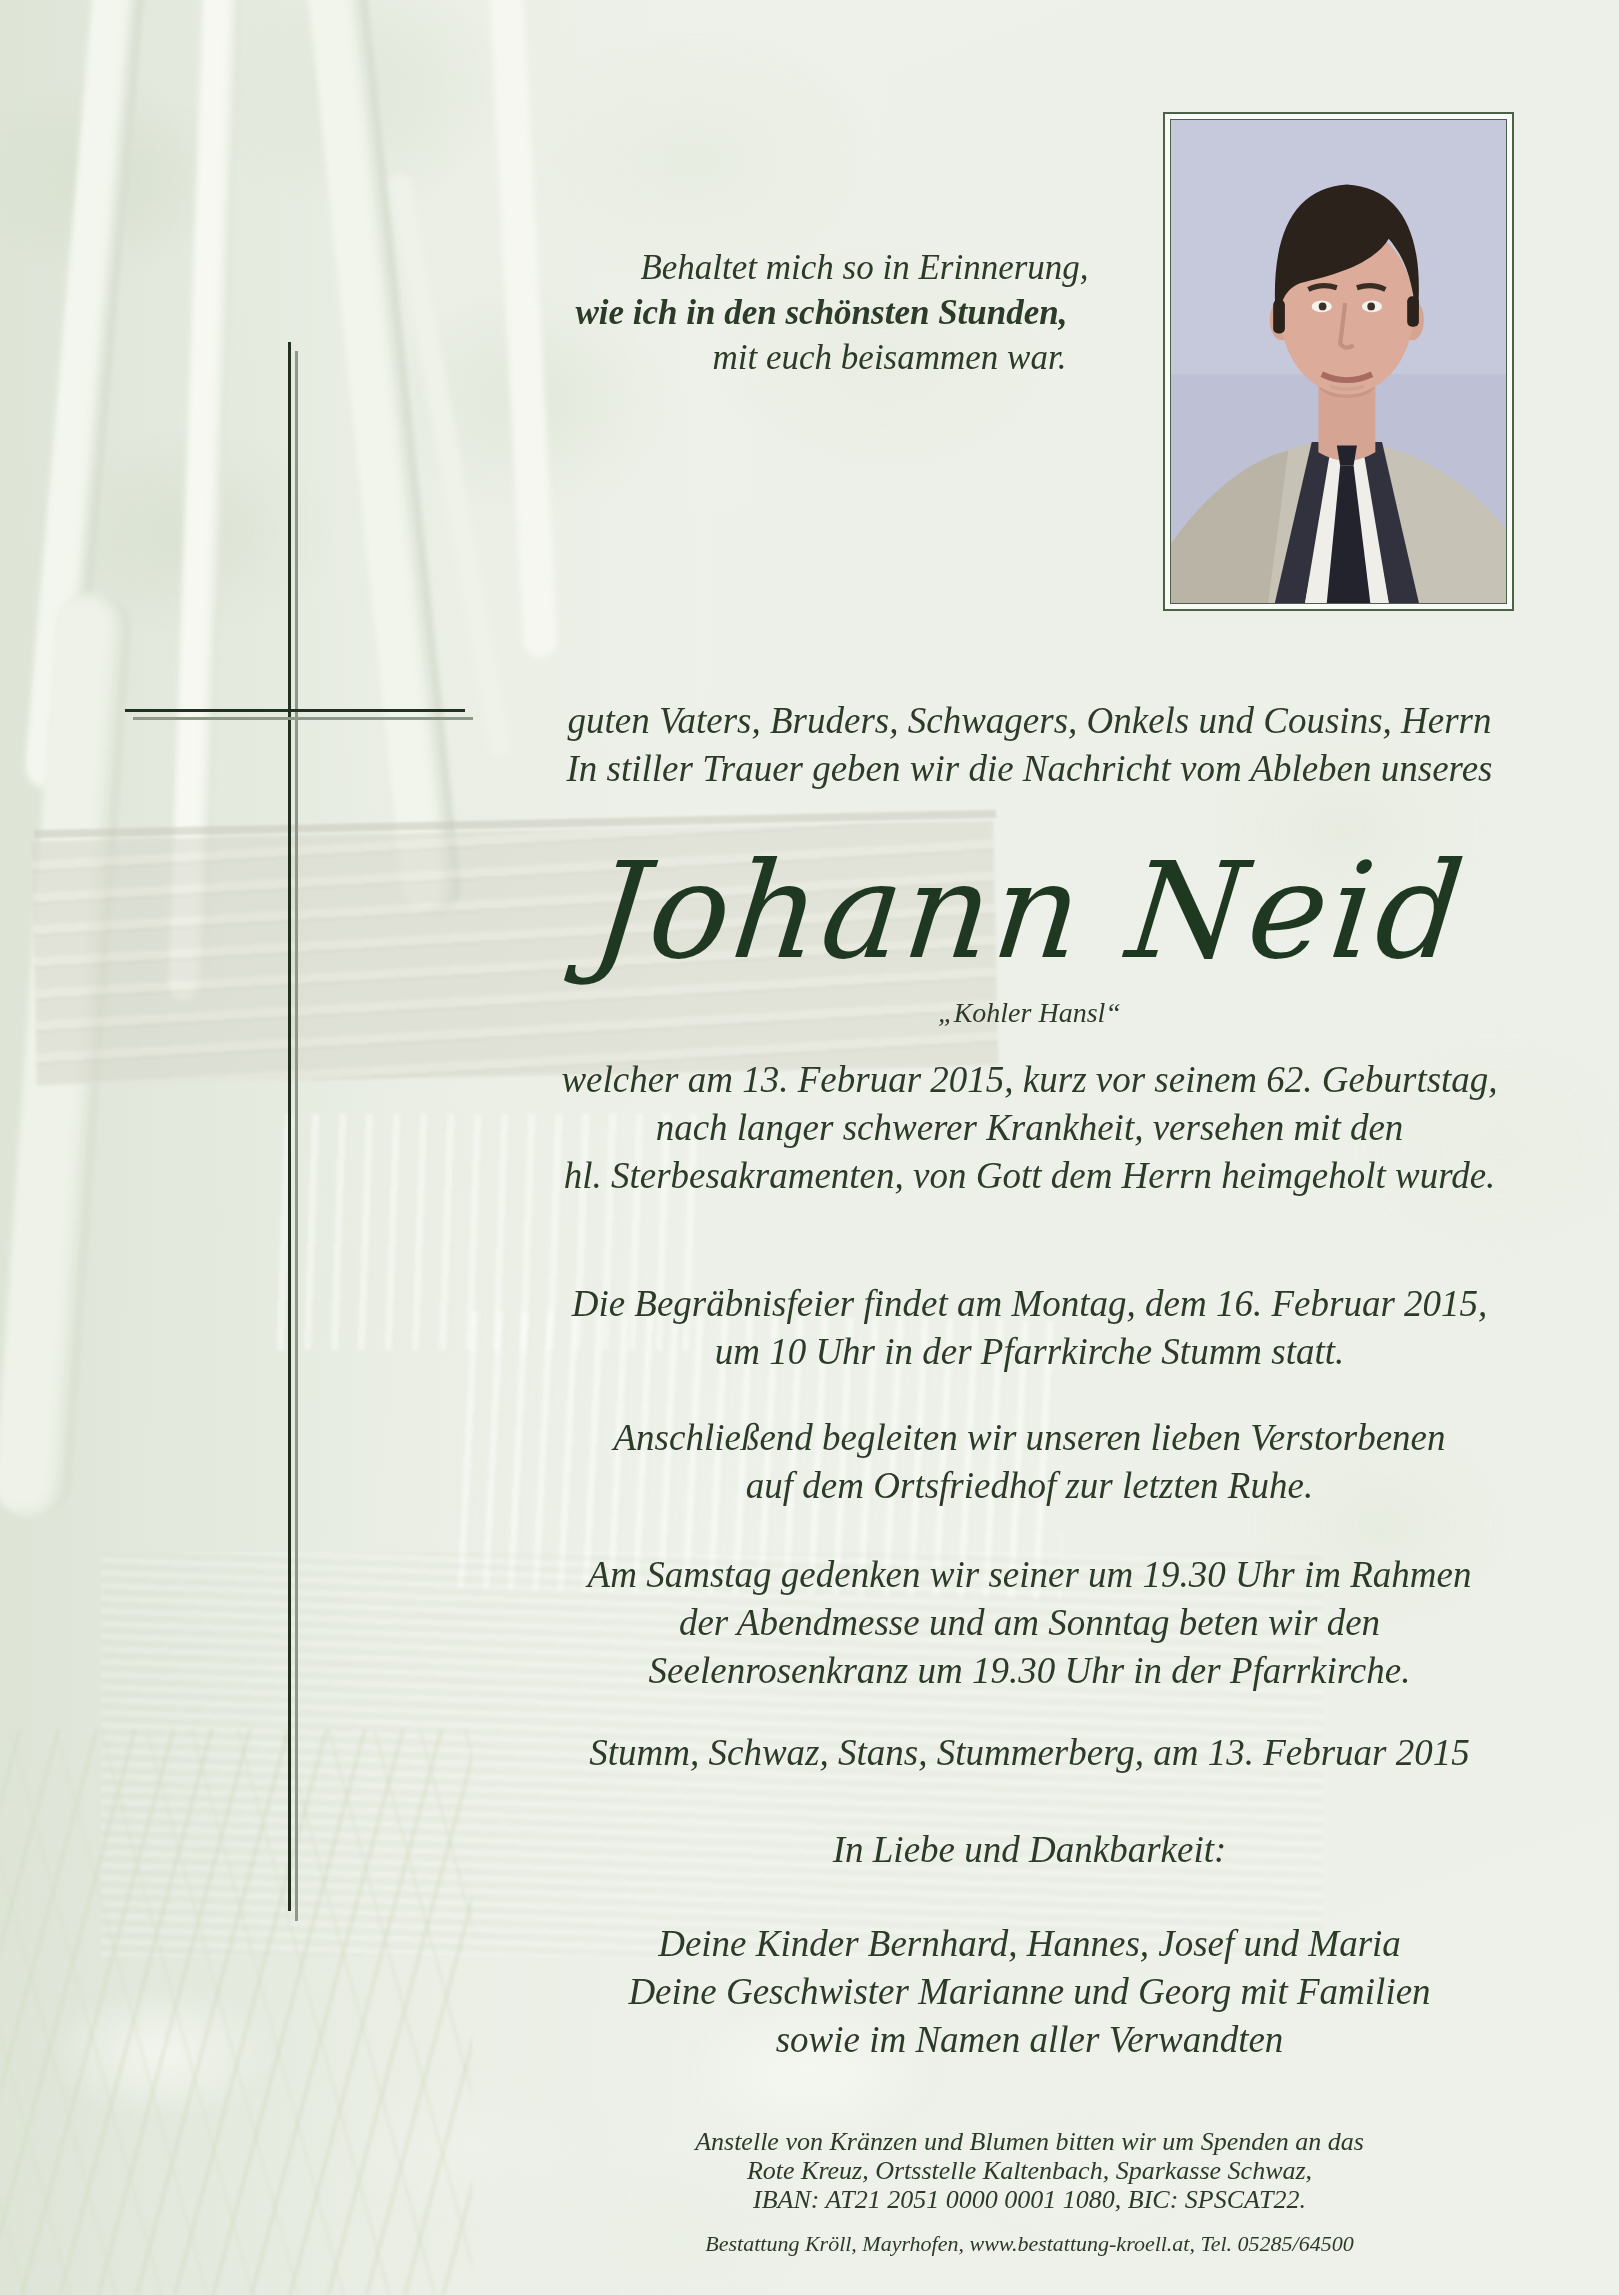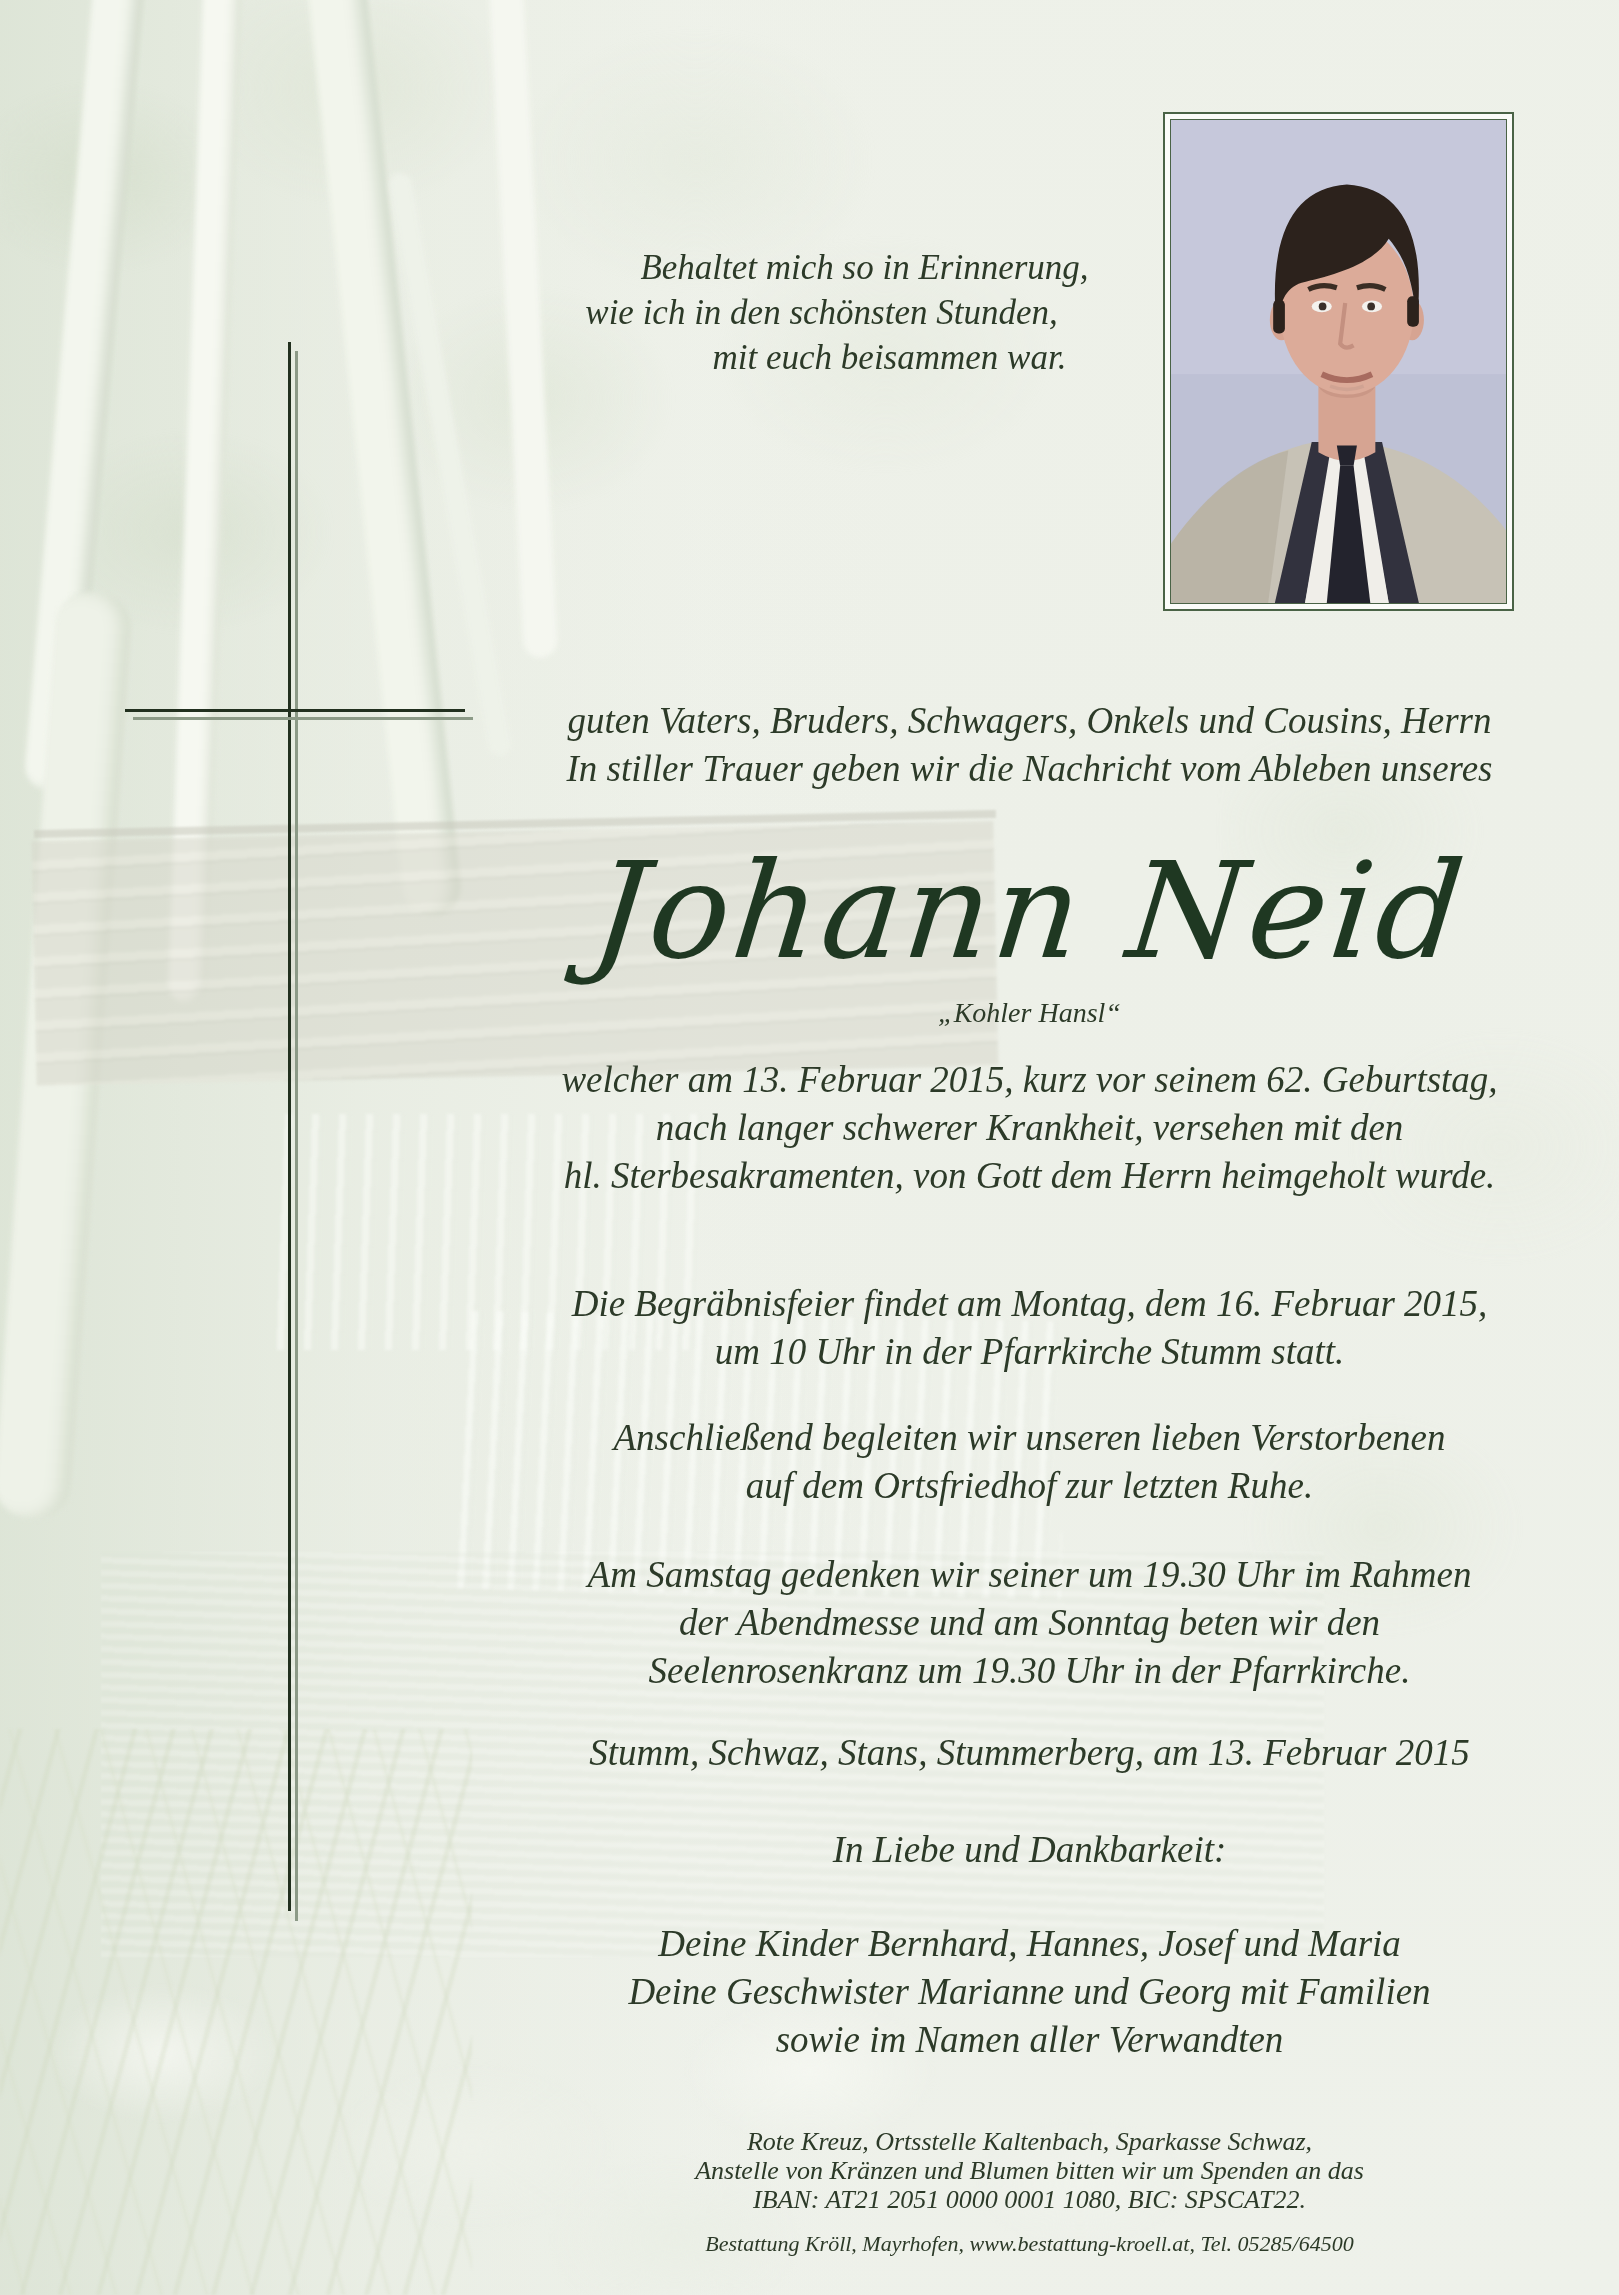--- a/index.html
+++ b/index.html
@@ -64,21 +64,21 @@
   
   #photo-frame{position:absolute;left:1163px;top:112px;width:351px;height:499px;z-index:3;
     border:2.5px solid #4a6346;background:#fbfcf9;padding:5px;box-sizing:border-box;}
   #photo-inner{width:100%;height:100%;border:1.7px solid #4a6346;box-sizing:border-box;overflow:hidden;}
   #photo-inner svg{width:100%;height:100%;display:block;}
 
   
   .txt{color:#2c3a28;font-style:italic;position:absolute;z-index:4;text-align:center;}
   #quote{left:523px;top:245px;width:641px;font-size:35px;line-height:45px;}
   #quote .q1{transform:translateX(21px);}
-  #quote .q2{transform:translateX(-22px);}
+  #quote .q2{transform:translateX(-22px);font-weight:bold;}
   #quote .q3{transform:translateX(46px);}
   .col{left:519px;width:1021px;font-size:37px;line-height:48px;}
   #intro{top:697px;}
   #name{top:823px;font-size:133px;line-height:177px;color:#1f3822;letter-spacing:3.4px;
     font-family:"DejaVu Serif", serif;transform:skewX(-6deg);}
   #nickname{top:996px;font-size:28px;line-height:34px;}
   #passing{top:1056px;font-style:italic;}
   #funeral{top:1280px;}
   #procession{top:1414px;}
   #memorial{top:1551px;}
@@ -196,19 +196,19 @@
 
 <div class="txt col" id="gratitude">In Liebe und Dankbarkeit:</div>
 
 <div class="txt col" id="family">
   <div>Deine Kinder Bernhard, Hannes, Josef und Maria</div>
   <div>Deine Geschwister Marianne und Georg mit Familien</div>
   <div>sowie im Namen aller Verwandten</div>
 </div>
 
 <div class="txt col" id="donations">
+  <div>Anstelle von Kränzen und Blumen bitten wir um Spenden an das</div>
   <div>Rote Kreuz, Ortsstelle Kaltenbach, Sparkasse Schwaz,</div>
-  <div>Anstelle von Kränzen und Blumen bitten wir um Spenden an das</div>
   <div>IBAN: AT21 2051 0000 0001 1080, BIC: SPSCAT22.</div>
 </div>
 
 <div class="txt col" id="funeral-home">Bestattung Kröll, Mayrhofen, www.bestattung-kroell.at, Tel. 05285/64500</div>
 
 
 </body></html>

